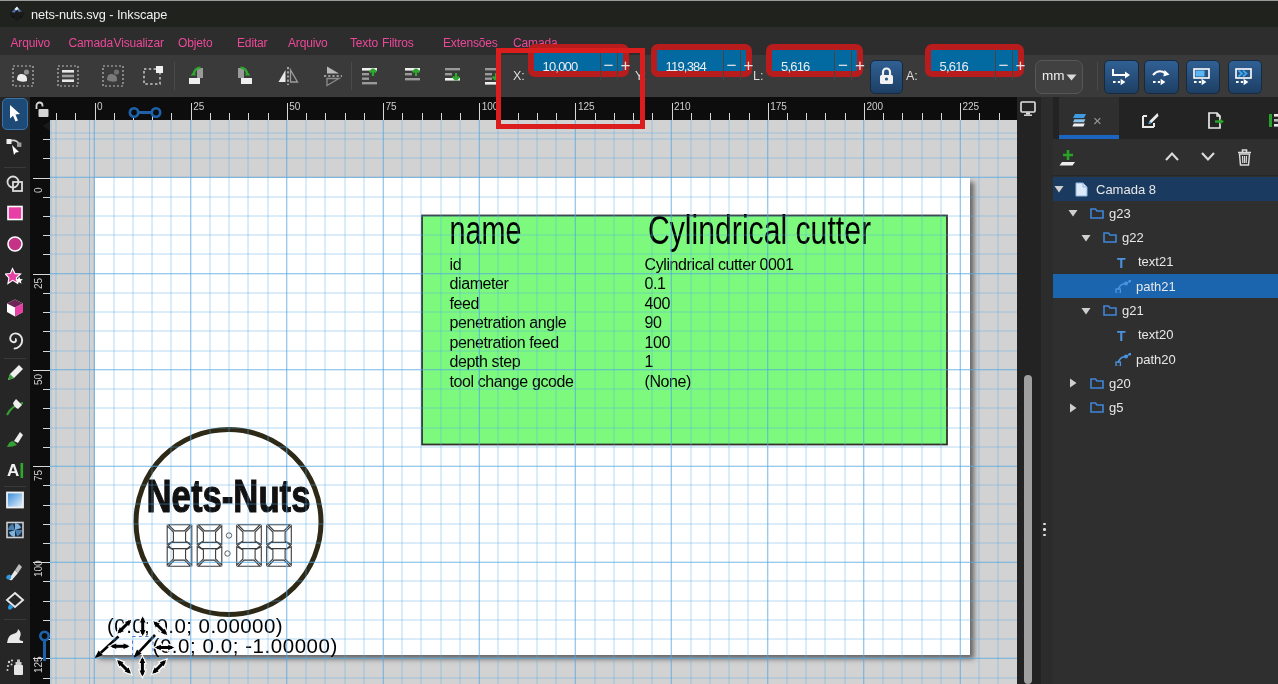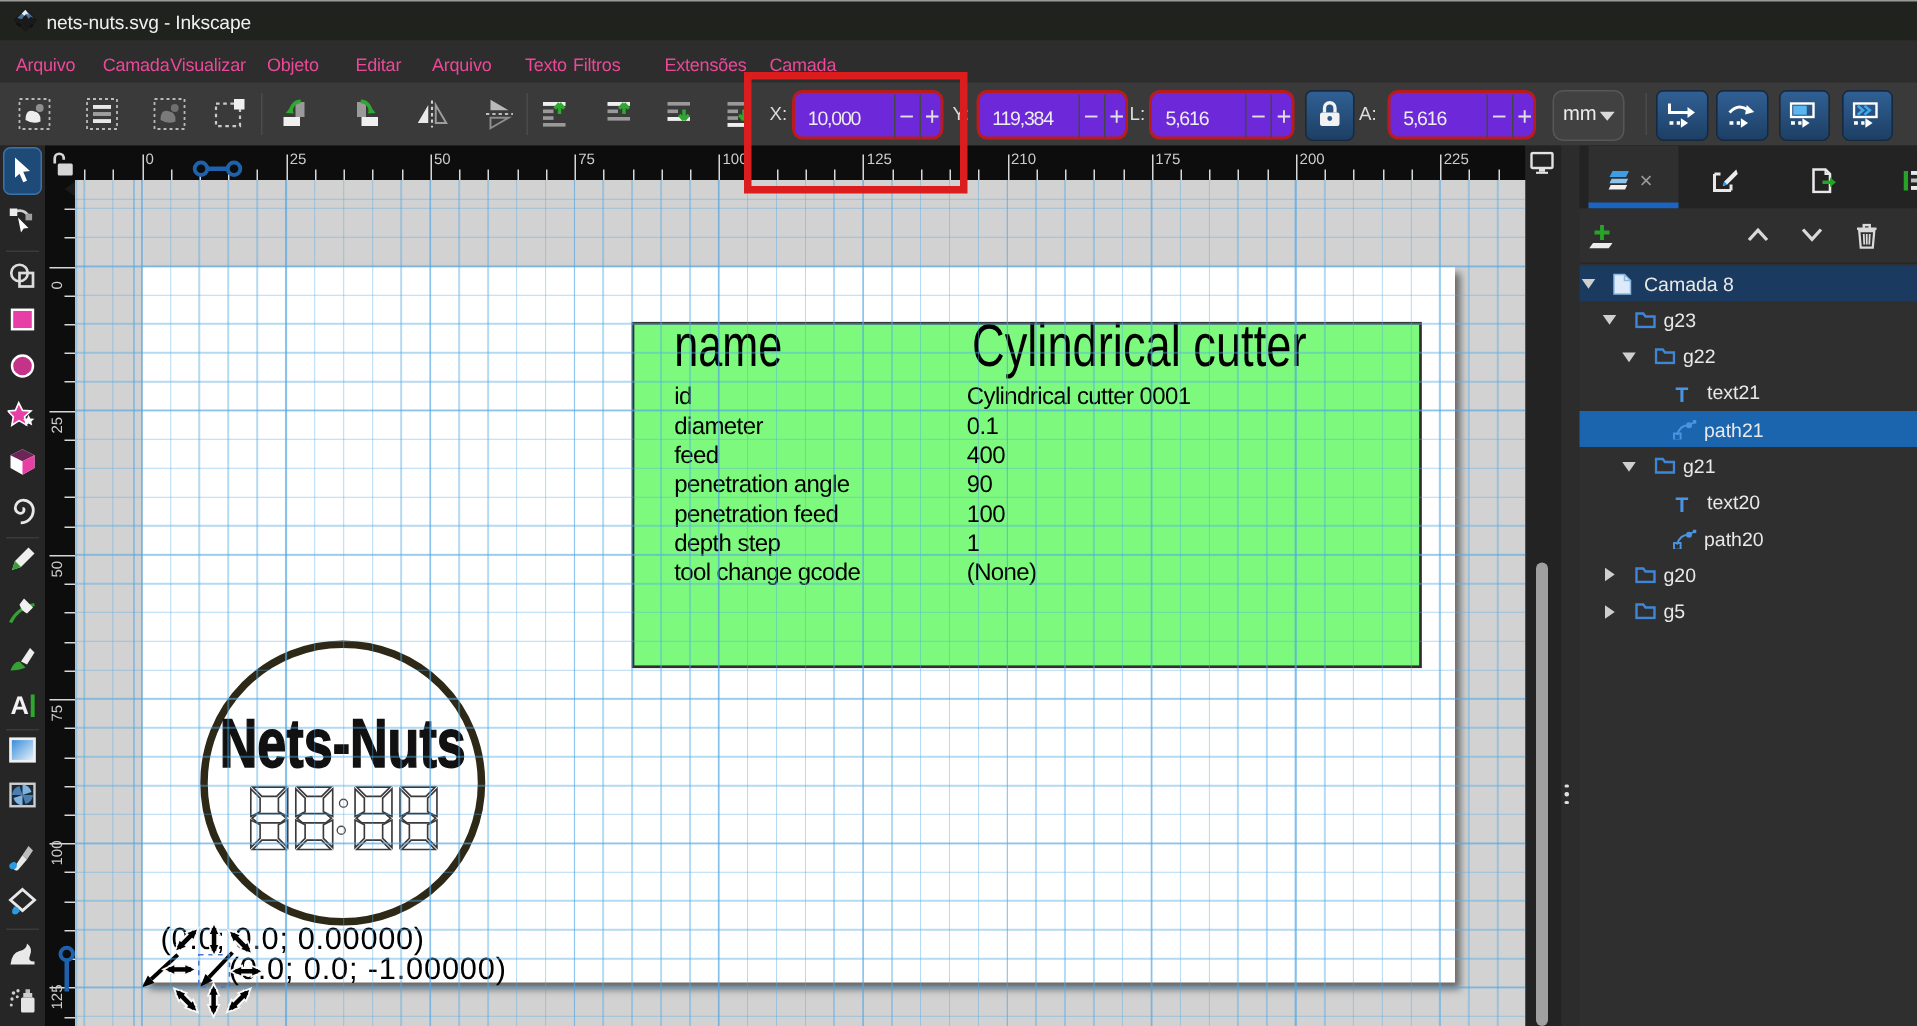--- a/index.html
+++ b/index.html
@@ -2,21 +2,21 @@
 <html><head><meta charset="utf-8"><style>
 *{margin:0;padding:0;box-sizing:border-box}
 html,body{width:1278px;height:684px;overflow:hidden;background:#2f2f2f;
  font-family:"Liberation Sans",sans-serif;-webkit-font-smoothing:antialiased}
 .abs{position:absolute}
 #titlebar{position:absolute;left:0;top:0;width:1278px;height:27px;background:#20231d;border-top:1px solid #9a9a9a}
 #title-text{position:absolute;left:31px;top:7px;font-size:12.8px;letter-spacing:-0.1px;color:#f0f0f0}
 #menubar{position:absolute;left:0;top:27px;width:1278px;height:28px;background:#2d2d2d}
 .menu{position:absolute;top:36px;font-size:12px;letter-spacing:-0.15px;color:#ec4899}
 #toolbar{position:absolute;left:0;top:55px;width:1278px;height:42px;background:#3a3a3a}
-.spin{position:absolute;top:60px;height:33px;background:#6d28d9;border:2px solid #b91c1c;border-radius:7px}
+.spin{position:absolute;top:44px;height:33px;background:#0369a1;border:6px solid #b91c1c;border-radius:7px}
 .spin .val{position:absolute;left:9px;top:8.5px;font-size:13px;letter-spacing:-0.8px;color:#ececec}
 .spin .m{position:absolute;top:6px;font-size:17px;color:#e0e0e0}
 .spin .sep{position:absolute;top:1px;width:1px;height:29px;background:#454545}
 .lbl{position:absolute;top:68.5px;font-size:12.5px;color:#dcdcdc}
 .bluebtn{position:absolute;top:60px;width:34.5px;height:33.5px;border-radius:5px;
  background:linear-gradient(#306094,#1d3f64);border:1px solid #16293f}
 #redrect{position:absolute;left:496px;top:48px;width:149px;height:81px;border:5.5px solid #dc1d1d;z-index:60}
 #toolbox{position:absolute;left:0;top:97px;width:30px;height:587px;background:#262626}
 #selbox{position:absolute;left:2px;top:98px;width:26px;height:32px;background:#1d4a77;border:1px solid #3c73a8;border-radius:5px}
 #hruler{position:absolute;left:30px;top:97px;width:987px;height:23px;background:#0d0d0d}

